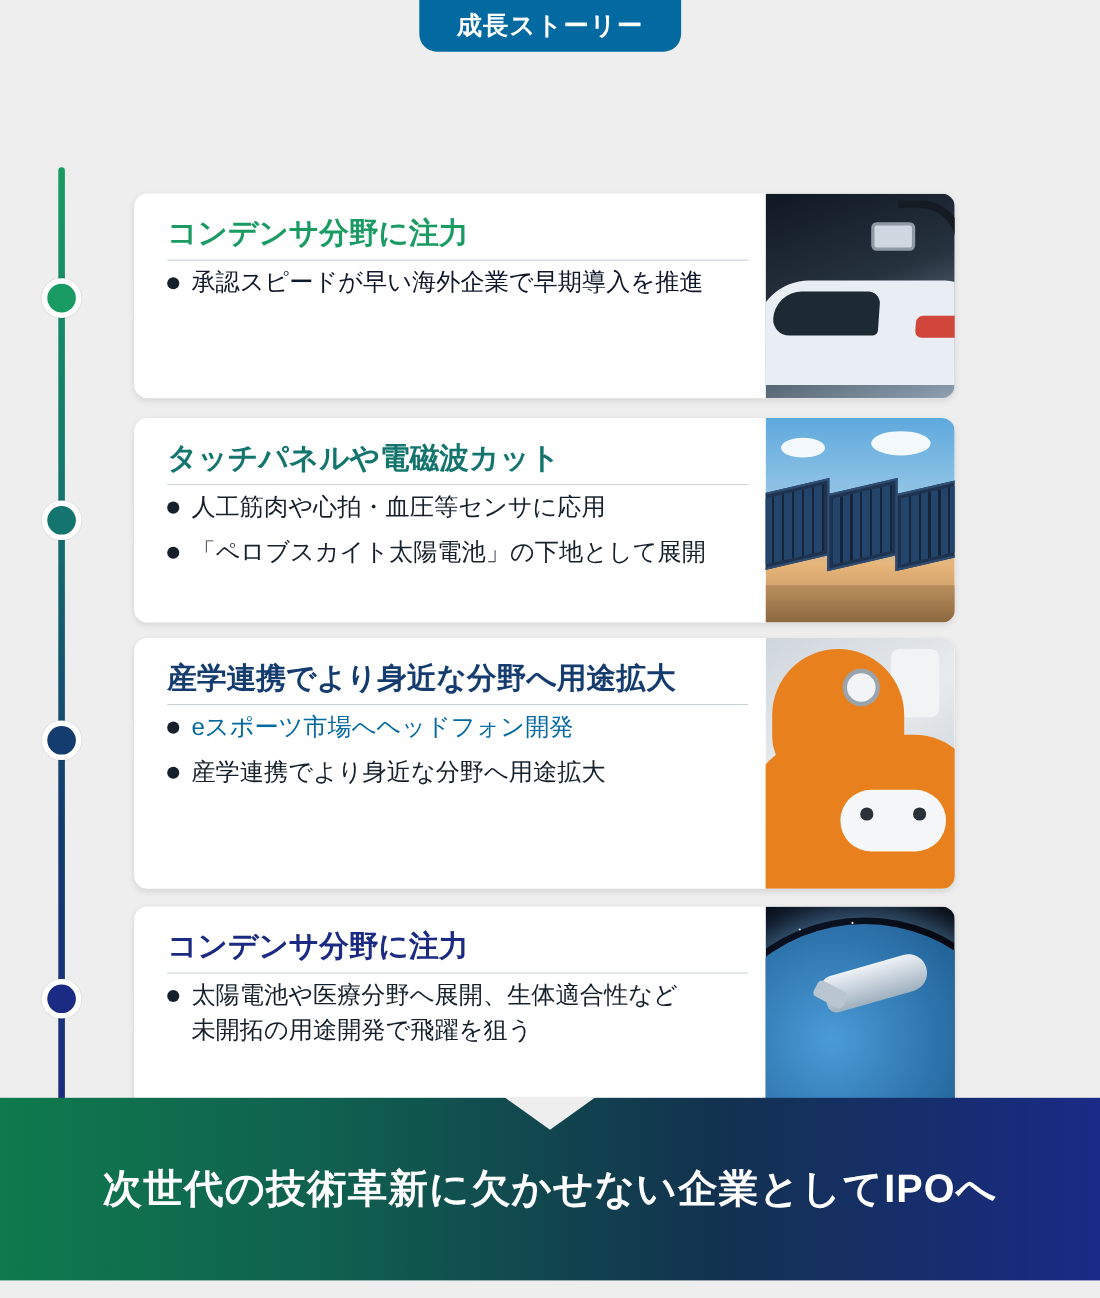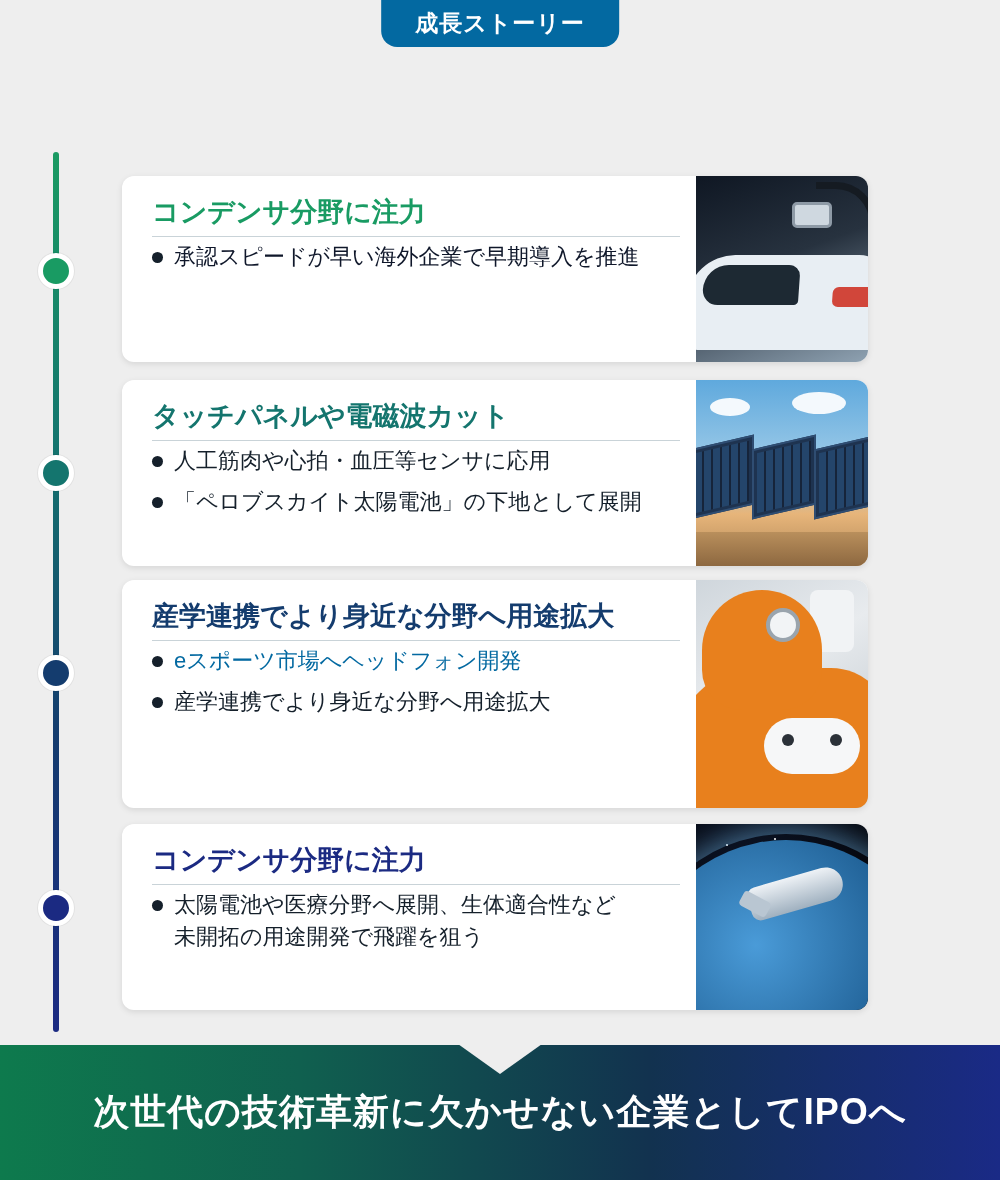--- a/index.html
+++ b/index.html
@@ -223,22 +223,22 @@
     position: absolute; left: 44px; top: 72px; width: 30px; height: 16px;
     background: #b9c6d2; border-radius: 4px; transform: rotate(28deg);
   }
   .art-space .star {
     position: absolute; width: 2px; height: 2px; background: #ffffff; border-radius: 50%;
   }
 
   
   .footer {
     position: absolute;
-    left: 0; bottom: 0;
-    width: 1000px; height: 135px;
+    left: 0; bottom: 16px;
+    width: 1000px; height: 166px;
     background: linear-gradient(to right, #0e7a4d 0%, #10604f 30%, #12324f 65%, #1a2a86 100%);
     display: flex;
     align-items: center;
     justify-content: center;
   }
   .footer-arrow {
     position: absolute;
     top: -1px;
     left: 50%;
     transform: translateX(-50%);

